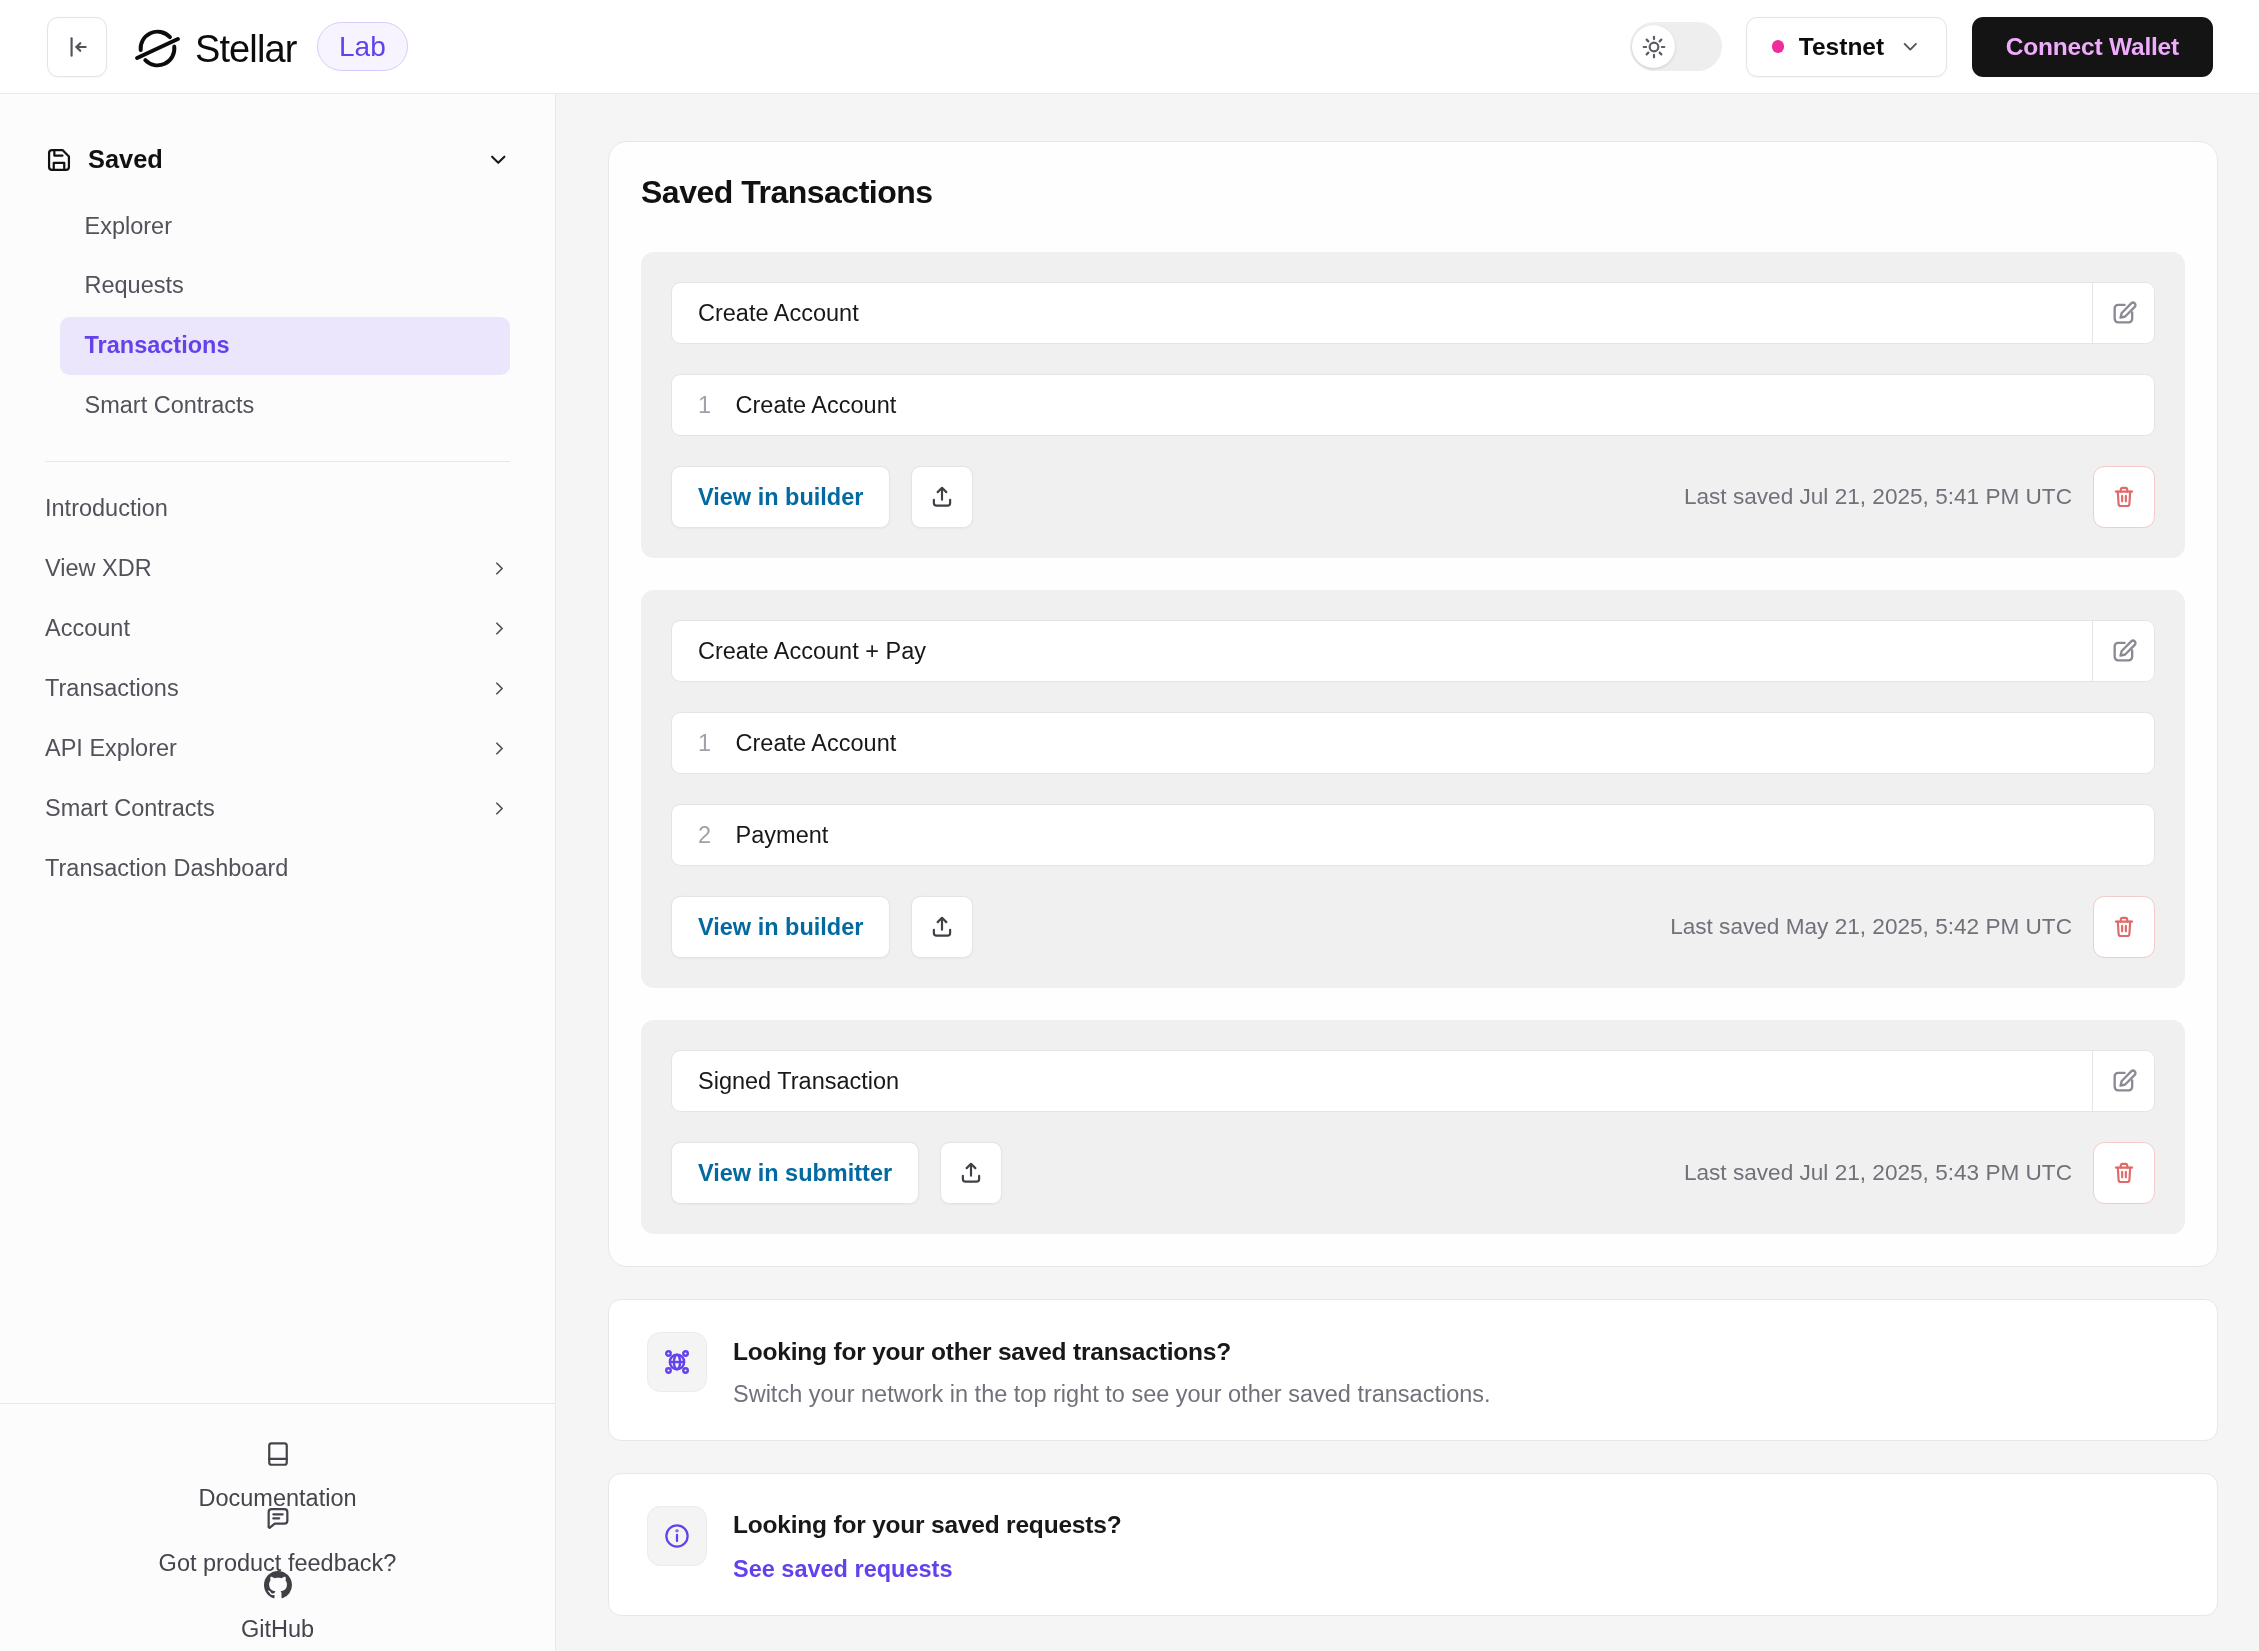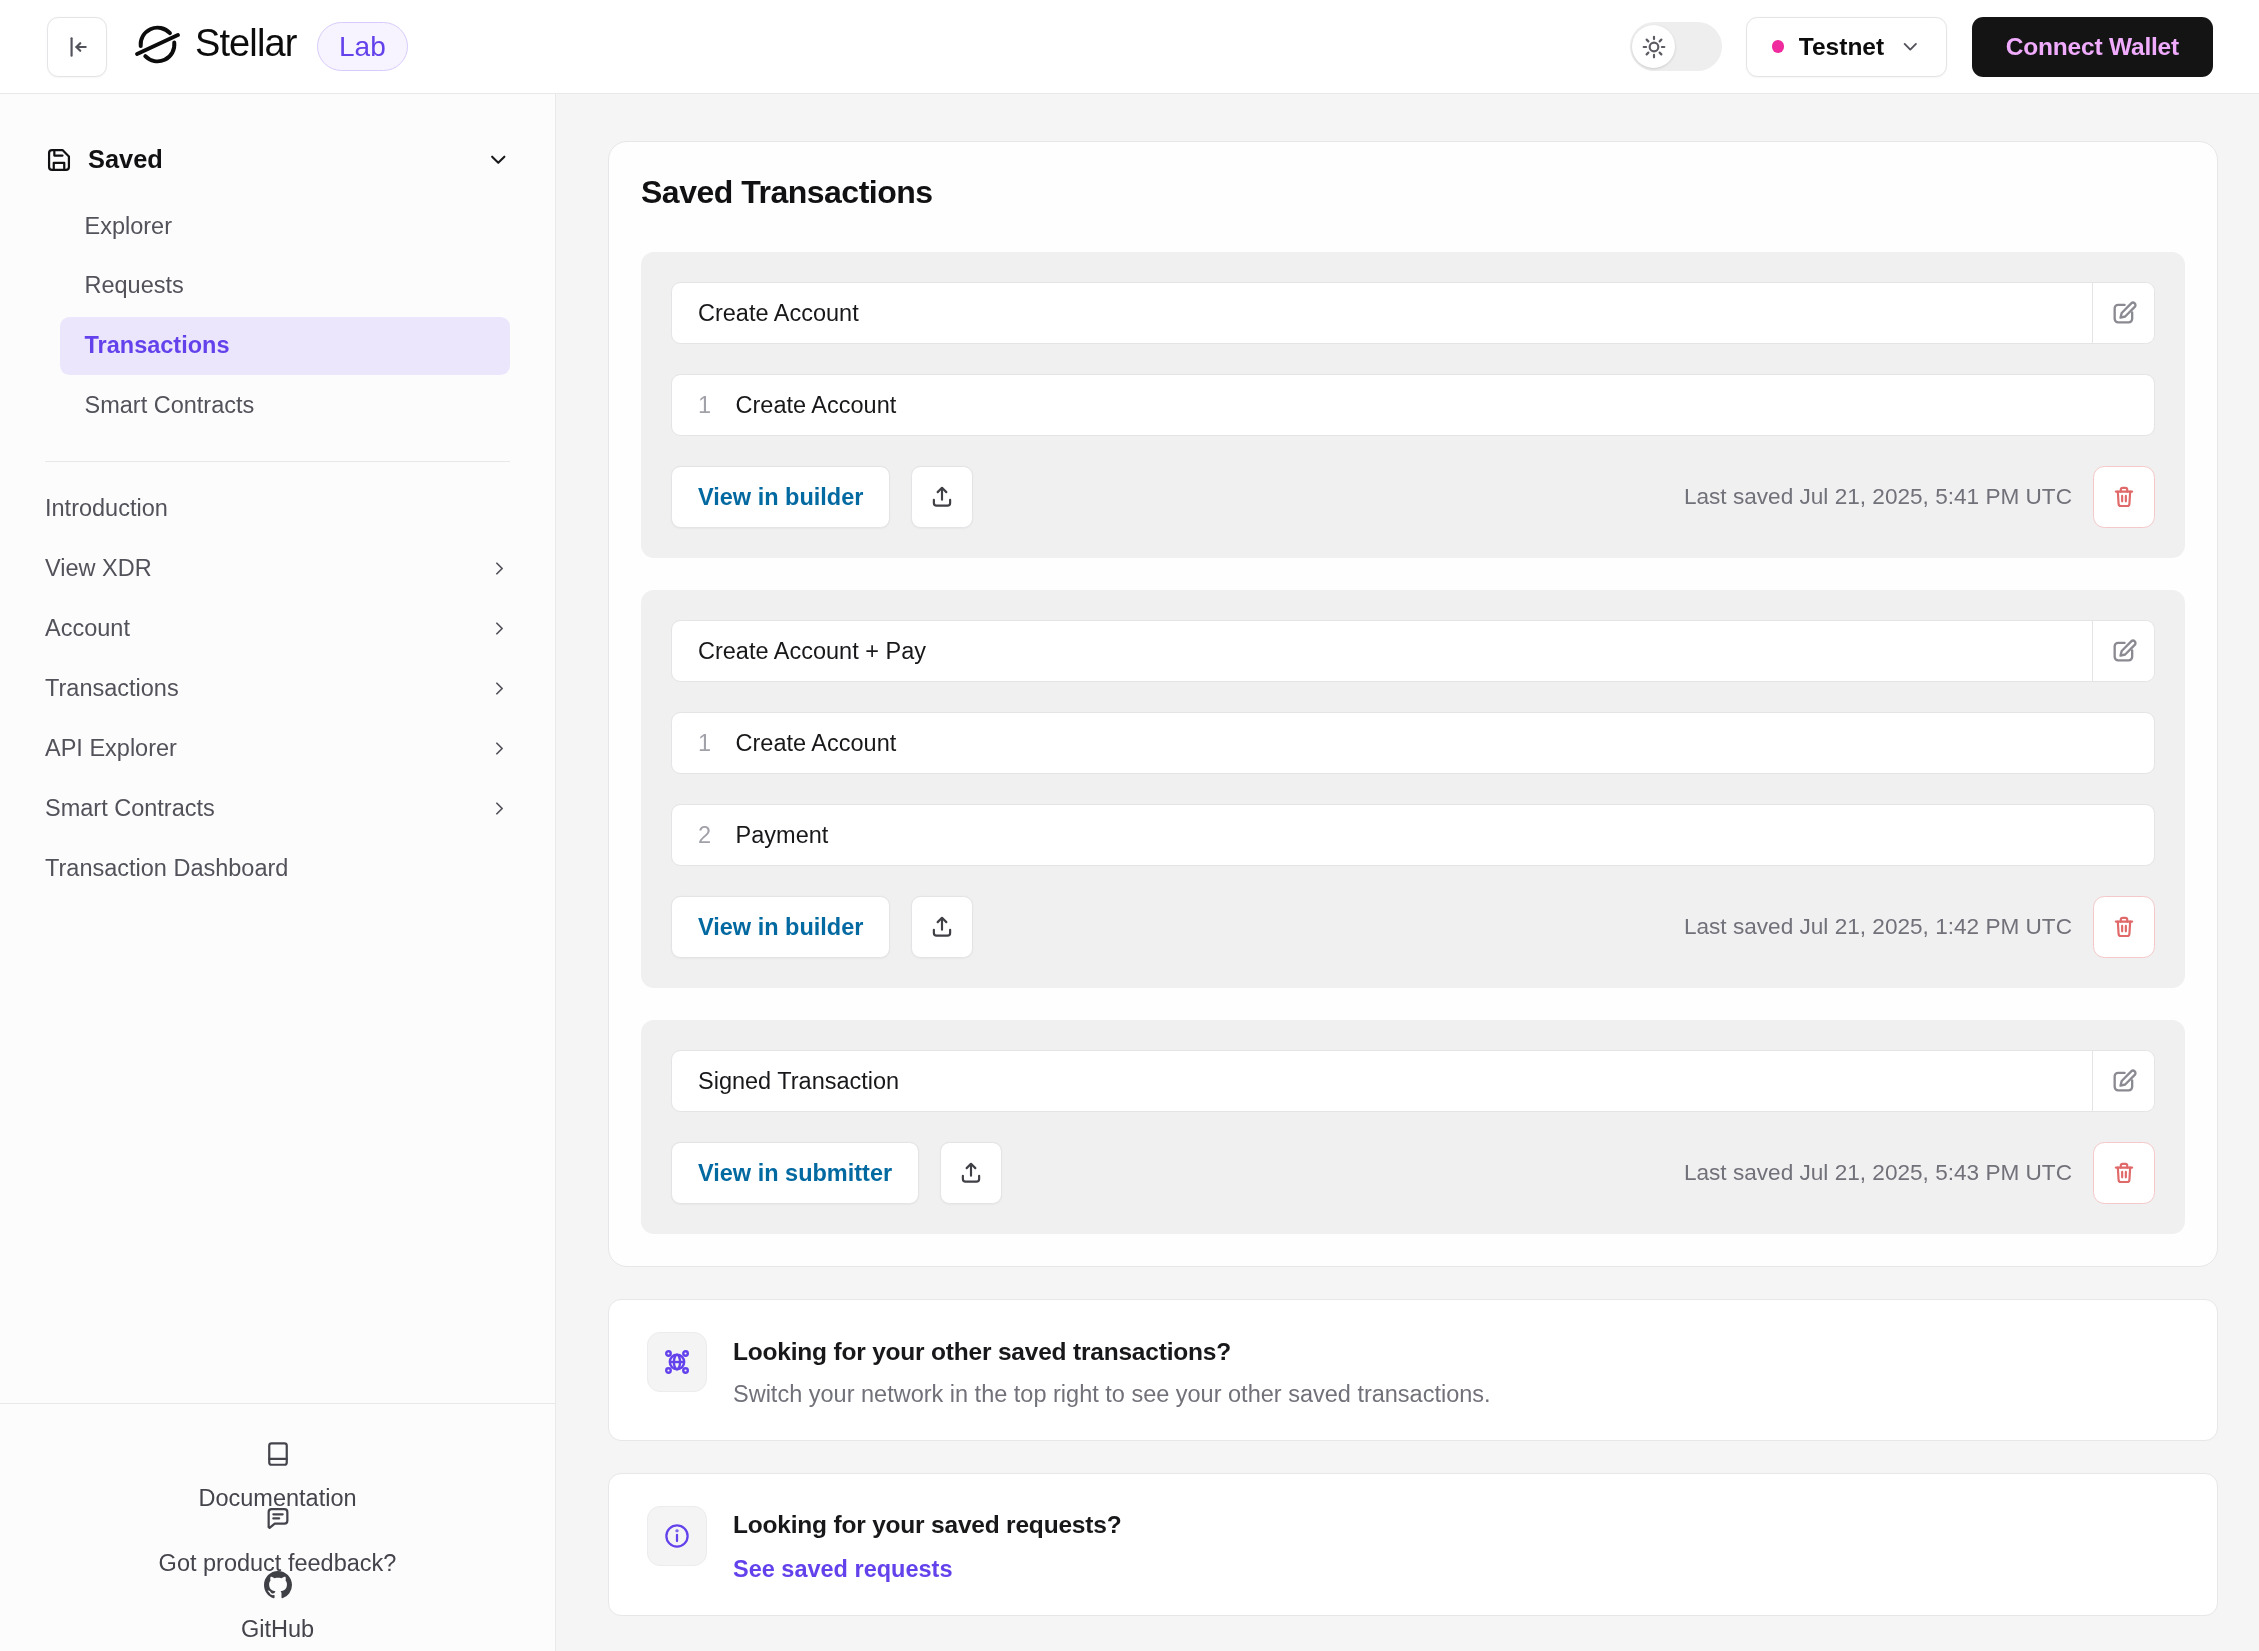--- a/index.html
+++ b/index.html
@@ -19,21 +19,21 @@
   .app{display:grid;width:2260px;height:1652px;
        grid-template-rows:94px 1fr;grid-template-columns:556px 1fr;}
 
   
   header{grid-column:1/3;background:#fff;border-bottom:0.9px solid #e9e9ea;
          display:flex;align-items:center;justify-content:space-between;padding:0 47px;}
   .h-left{display:flex;align-items:center;gap:28px;}
   .icon-sq-btn{width:60px;height:60px;border:0.9px solid #e4e4e7;border-radius:11.3px;
                background:#fff;display:flex;align-items:center;justify-content:center;
                box-shadow:0 0.9px 1.9px rgba(0,0,0,.04);}
-  .brand{display:flex;align-items:flex-start;gap:15px;}
+  .brand{display:flex;align-items:flex-end;gap:15px;}
   .brand-name{font-size:38px;font-weight:500;letter-spacing:-0.9px;color:#0c0c0d;}
   .lab-badge{font-size:28px;font-weight:500;color:var(--accent);
              border:1.4px solid #d8cbfb;background:#f7f4ff;border-radius:941px;
              padding:7.5px 21px;margin-left:5.6px;}
   .h-right{display:flex;align-items:center;gap:24.5px;}
   .theme-toggle{width:92px;height:49px;border-radius:941px;background:#eeeeef;
                 display:flex;align-items:center;padding:2.8px;}
   .toggle-knob{width:43px;height:43px;border-radius:50%;background:#fff;
                box-shadow:0 0.9px 2.8px rgba(0,0,0,.15);
                display:flex;align-items:center;justify-content:center;}
@@ -304,21 +304,21 @@
         <div class="card-footer">
           <button class="btn">View in builder</button>
           <button class="icon-btn">
             <svg class="ic" width="26" height="26" viewBox="0 0 24 24" fill="none" stroke="#3f3f46" stroke-width="2" stroke-linecap="round" stroke-linejoin="round">
               <path d="M4.5 14.5v3a2.5 2.5 0 0 0 2.5 2.5h10a2.5 2.5 0 0 0 2.5-2.5v-3"></path>
               <path d="M12 14.5V4"></path>
                 <path d="M8 7.5 12 3.5l4 4"></path>
             </svg>
           </button>
           <span class="spacer"></span>
-          <span class="timestamp">Last saved Jul 21, 2025, 1:42 PM UTC</span>
+          <span class="timestamp">Last saved May 21, 2025, 5:42 PM UTC</span>
           <button class="trash-btn">
             <svg class="ic" width="26" height="26" viewBox="0 0 24 24" fill="none" stroke="#e06969" stroke-width="2" stroke-linecap="round" stroke-linejoin="round">
               <path d="M4.5 7h15"></path>
               <path d="M9 7V5.2A1.7 1.7 0 0 1 10.7 3.5h2.6A1.7 1.7 0 0 1 15 5.2V7"></path>
               <path d="M6.3 7l.7 11.4a2 2 0 0 0 2 1.9h6a2 2 0 0 0 2-1.9L17.7 7"></path>
               <path d="M10.3 11v5M13.7 11v5"></path>
             </svg>
           </button>
         </div>
       </div>

